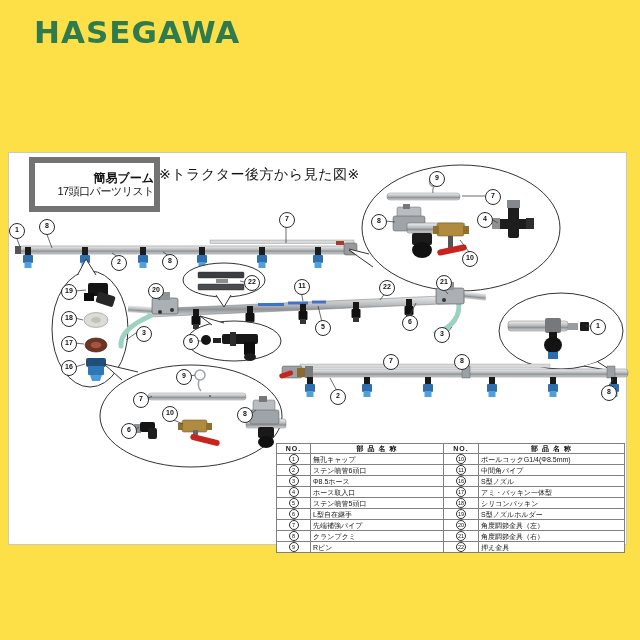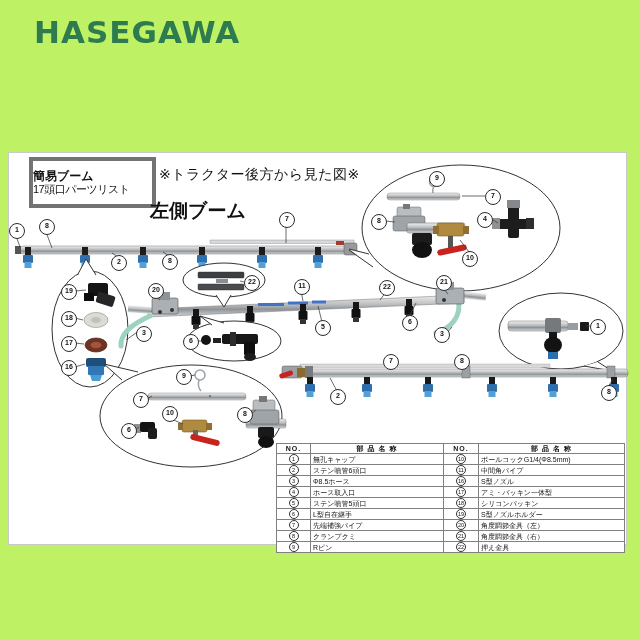--- a/index.html
+++ b/index.html
@@ -1,25 +1,25 @@
 <!DOCTYPE html>
 <html><head>
 <meta charset="utf-8">
 <style>
   html,body{margin:0;padding:0;background:#ffffff;}
-  .stage{position:relative;width:640px;height:640px;background:#bef264;overflow:hidden;
+  .stage{position:relative;width:640px;height:640px;background:#fde047;overflow:hidden;
          font-family:"Liberation Sans","DejaVu Sans",sans-serif;color:#111;}
   .logo{position:absolute;left:34px;top:14px;font-size:31px;font-weight:bold;
         letter-spacing:1px;color:#2e7b4f;font-family:"DejaVu Sans","Liberation Sans",sans-serif;}
   .frame{position:absolute;left:8px;top:152px;width:617px;height:391px;
          border:1px solid #c9c9c9;background:#fff;}
   .art{position:absolute;left:0;top:0;width:640px;height:640px;pointer-events:none;}
   .title-box{position:absolute;left:29px;top:157px;width:119px;height:43px;
-             border:4px solid #737373;background:#fff;display:flex;flex-direction:column;
-             justify-content:center;align-items:flex-start;gap:2px;}
+             border:6px solid #737373;background:#fff;display:flex;flex-direction:column;
+             justify-content:center;align-items:flex-end;gap:2px;}
   .title-box .l1{font-size:12px;font-weight:bold;line-height:1;}
   .title-box .l2{font-size:11px;font-weight:normal;line-height:1;letter-spacing:-0.5px;}
   .view-note{position:absolute;left:159px;top:166px;font-size:14px;font-weight:normal;
              letter-spacing:0.5px;white-space:nowrap;}
   .boom-label{position:absolute;font-weight:bold;white-space:nowrap;}
   .boom-label.left{left:150px;top:198px;font-size:19px;}
   .boom-label.right{left:408px;top:394px;font-size:21px;}
   .co{position:absolute;width:14px;height:14px;margin-left:-7px;margin-top:-7px;
       border:1px solid #2b2b2b;border-radius:50%;background:#fff;z-index:6;
       font-size:7px;font-weight:bold;line-height:12px;text-align:center;color:#111;}
@@ -322,21 +322,20 @@
       <line x1="337" y1="391" x2="330" y2="378"></line>
         <line x1="608" y1="387" x2="613" y2="379"></line>
     </g>
   </svg>
 
   <div class="title-box">
     <div class="l1">簡易ブーム</div>
     <div class="l2">17頭口パーツリスト</div>
   </div>
   <div class="view-note">※トラクター後方から見た図※</div>
-  <div class="boom-label left">左側ブーム</div>
 
   <span class="co" style="left:16px;top:230px">1</span>
   <span class="co" style="left:46px;top:226px">8</span>
   <span class="co" style="left:118px;top:262px">2</span>
   <span class="co" style="left:169px;top:261px">8</span>
   <span class="co" style="left:286px;top:219px">7</span>
   <span class="co" style="left:436px;top:178px">9</span>
   <span class="co" style="left:492px;top:196px">7</span>
   <span class="co" style="left:378px;top:221px">8</span>
   <span class="co" style="left:484px;top:219px">4</span>

